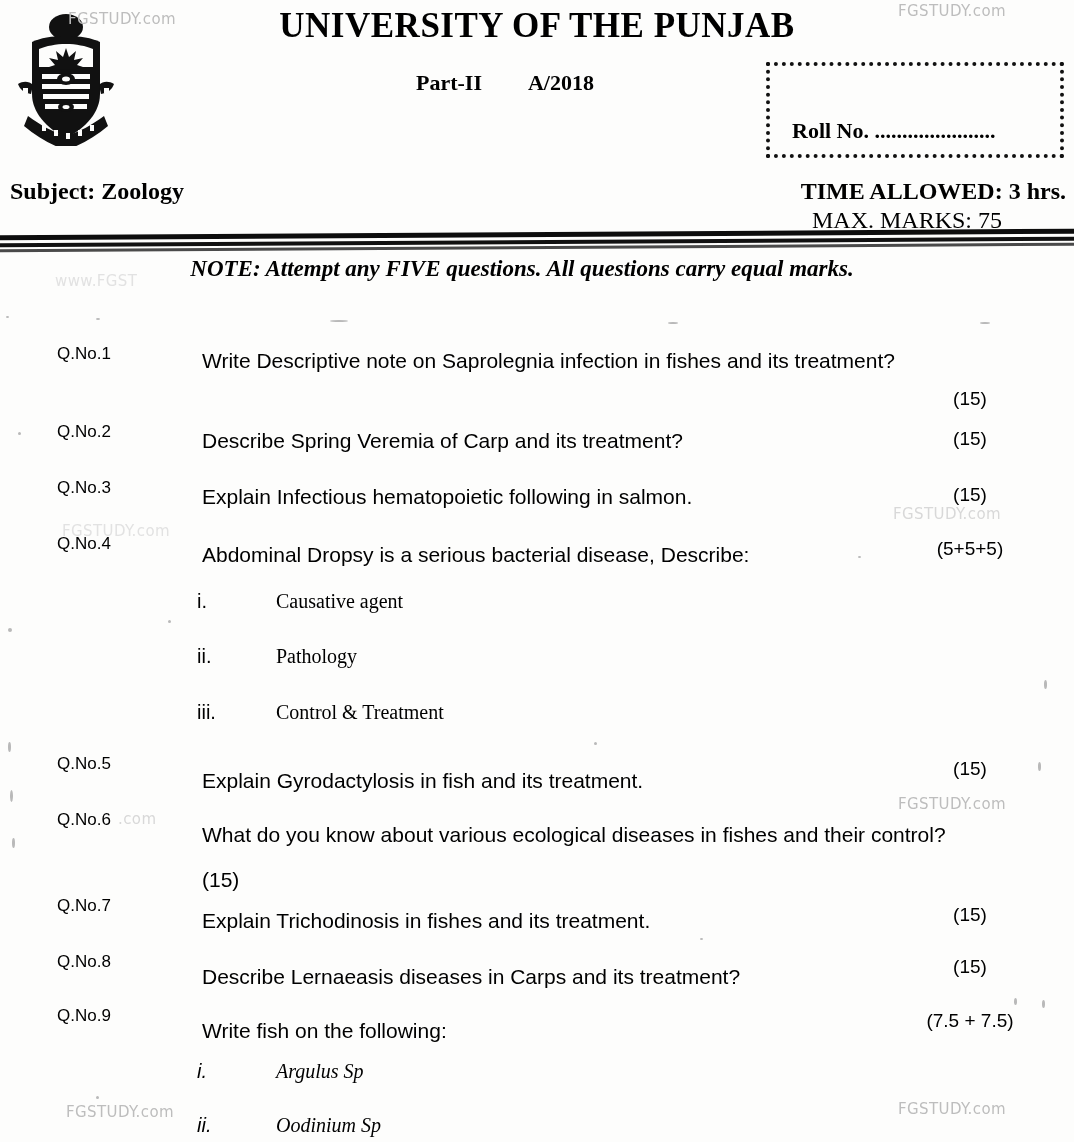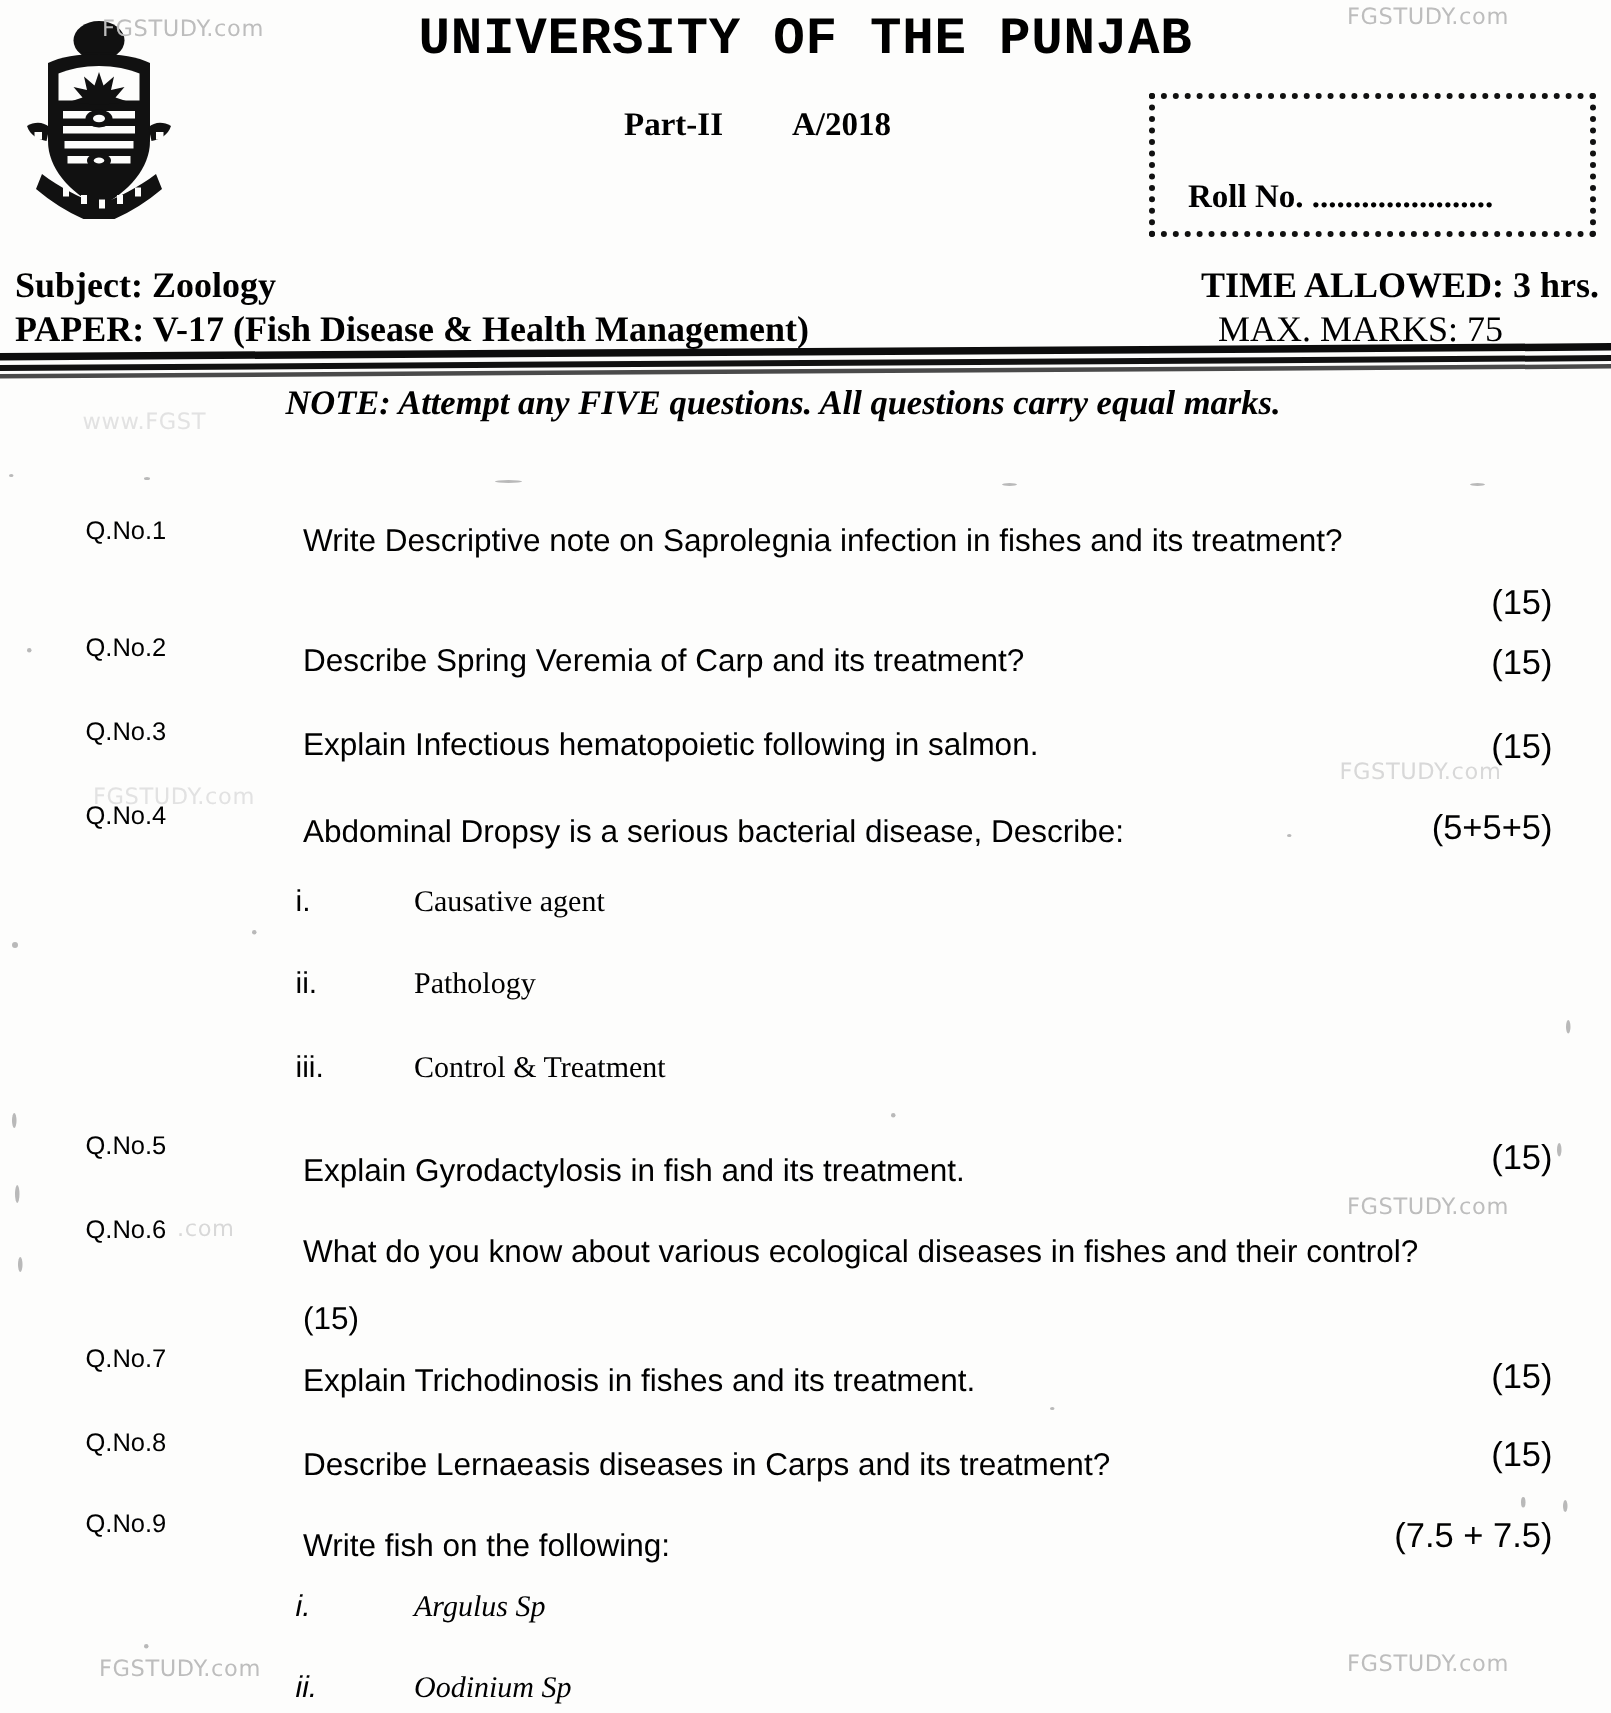--- a/index.html
+++ b/index.html
@@ -47,21 +47,21 @@
     top: 12px;
     width: 108px;
     height: 134px;
   }
   .uni-title {
     position: absolute;
     left: 0;
     top: 6px;
     width: 1074px;
     text-align: center;
-    font-family: Liberation Mono, monospace;
+    font-family: Liberation Serif, serif;
     font-weight: bold;
     font-size: 35px;
     letter-spacing: .5px;
   }
   .part-line {
     position: absolute;
     left: 290px;
     top: 70px;
     width: 430px;
     text-align: center;
@@ -181,22 +181,22 @@
     left: 202px;
     width: 700px;
     font-size: 21px;
     line-height: 45px;
     font-family: "Liberation Sans", sans-serif;
   }
   .qmarks {
     position: absolute;
     left: 905px;
     width: 130px;
-    text-align: right;
-    font-size: 23px;
+    text-align: center;
+    font-size: 19px;
     font-family: "Liberation Sans", sans-serif;
     white-space: nowrap;
   }
   .subitem { position: absolute; left: 0; width: 1074px; }
   .subnum {
     position: absolute;
     left: 197px;
     font-size: 20px;
     font-family: "Liberation Sans", sans-serif;
   }
@@ -279,21 +279,20 @@
   <div class="part-line">
     <span>Part-II</span><span class="gap"></span><span>A/2018</span>
   </div>
 
 
   <div class="rollbox">
     <div class="rolltxt">Roll No. ......................</div>
   </div>
 
   <div class="subject">Subject: Zoology</div>
-  <div class="paper">PAPER: V-17 (Fish Disease &amp; Health Management)</div>
   <div class="timeallowed">TIME ALLOWED: 3 hrs.</div>
   <div class="maxmarks">MAX. MARKS: 75</div>
 
   <div class="rule-wrap">
     <div class="r1"></div>
       <div class="r2"></div>
       <div class="r3"></div>
   </div>
 
   <div class="note">NOTE: Attempt any FIVE questions. All questions carry equal marks.</div>

